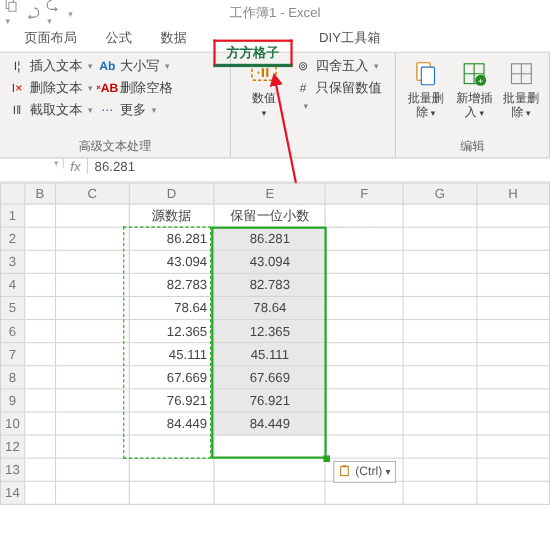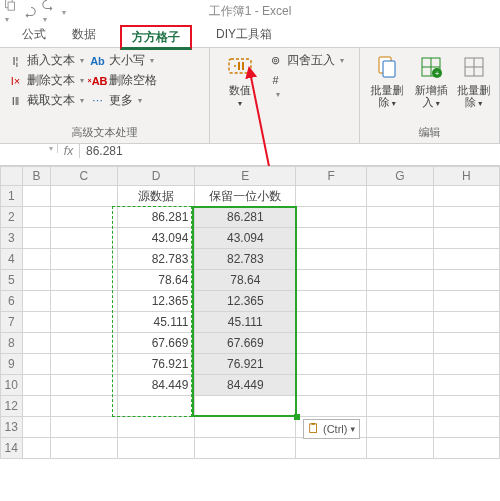--- a/index.html
+++ b/index.html
@@ -16,21 +16,21 @@
   body{margin:0;width:500px;height:501px;overflow:hidden;background:#fff;font-size:12px;color:#444;}
   
   .titlebar{height:22px;background:#fff;display:flex;align-items:center;justify-content:center;position:relative;color:#888;font-size:12px;}
   .qat{position:absolute;left:4px;top:0;height:22px;display:flex;align-items:center;gap:6px;}
   .qat svg{width:13px;height:13px;display:block;}
   .qat .drop::after{content:"▾";font-size:8px;color:#999;margin-left:1px;}
   
   .tabs{height:26px;background:#fff;border-bottom:1px solid var(--border);display:flex;align-items:flex-end;gap:22px;padding-left:20px;}
   .tab{padding:4px 2px;color:#555;}
   .tab.active{color:var(--excel-green);font-weight:600;}
-  .tab.box{border:2px solid var(--red);padding:2px 10px 1px;border-bottom:3px solid var(--excel-green);position:relative;top:3px;}
+  .tab.box{border:2px solid var(--red);padding:2px 10px 1px;border-bottom:3px solid var(--excel-green);position:relative;top:14px;}
   
   .ribbon{height:96px;background:var(--ribbon-bg);border-bottom:1px solid var(--border);display:flex;}
   .group{border-right:1px solid var(--border);padding:4px 8px 0;display:flex;flex-direction:column;justify-content:space-between;min-width:0;}
   .group-label{text-align:center;font-size:11px;color:#666;padding:2px 0 3px;white-space:nowrap;}
   .grp-body{display:flex;gap:6px;}
   .stack{display:flex;flex-direction:column;gap:3px;}
   .ritem{display:flex;align-items:center;gap:4px;white-space:nowrap;font-size:12px;color:#444;}
   .ritem .car{font-size:8px;color:#888;margin-left:1px;}
   .ico{width:15px;height:15px;display:inline-flex;align-items:center;justify-content:center;font-size:11px;}
   .bigbtn{display:flex;flex-direction:column;align-items:center;gap:2px;width:44px;}
@@ -84,20 +84,21 @@
           <path d="M6 3a5 5 0 0 0 0 10h6" fill="none" stroke="#888" stroke-width="1.3"></path>
           <path d="M10 11l2 2-2 2" fill="none" stroke="#888" stroke-width="1.3"></path>
         </svg>
       </span>
     <span class="drop"></span>
   </div>
   <span>工作簿1 - Excel</span>
 </div>
 
 <div class="tabs">
+  <span class="tab">页面布局</span>
   <span class="tab">公式</span>
   <span class="tab">数据</span>
   <span class="tab active box">方方格子</span>
   <span class="tab">DIY工具箱</span>
 </div>
 
 <div class="ribbon">
   <div class="group" style="flex:0 0 210px">
     <div class="grp-body">
       <div class="stack">
@@ -151,20 +152,21 @@
         <span class="lbl"><span>数值</span><br><span style="font-size:8px">▾</span></span>
       </div>
       <div class="stack">
         <div class="ritem">
             <span class="ico">⊚</span>
             <span>四舍五入</span>
             <span class="car">▾</span>
           </div>
         <div class="ritem">
             <span class="ico">#</span>
+            <span>只保留数值</span>
           </div>
         <div class="ritem">
             <span class="car" style="margin-left:8px">▾</span>
           </div>
       </div>
     </div>
   </div>
 
   <div class="group" style="flex:1">
     <div class="grp-body">

